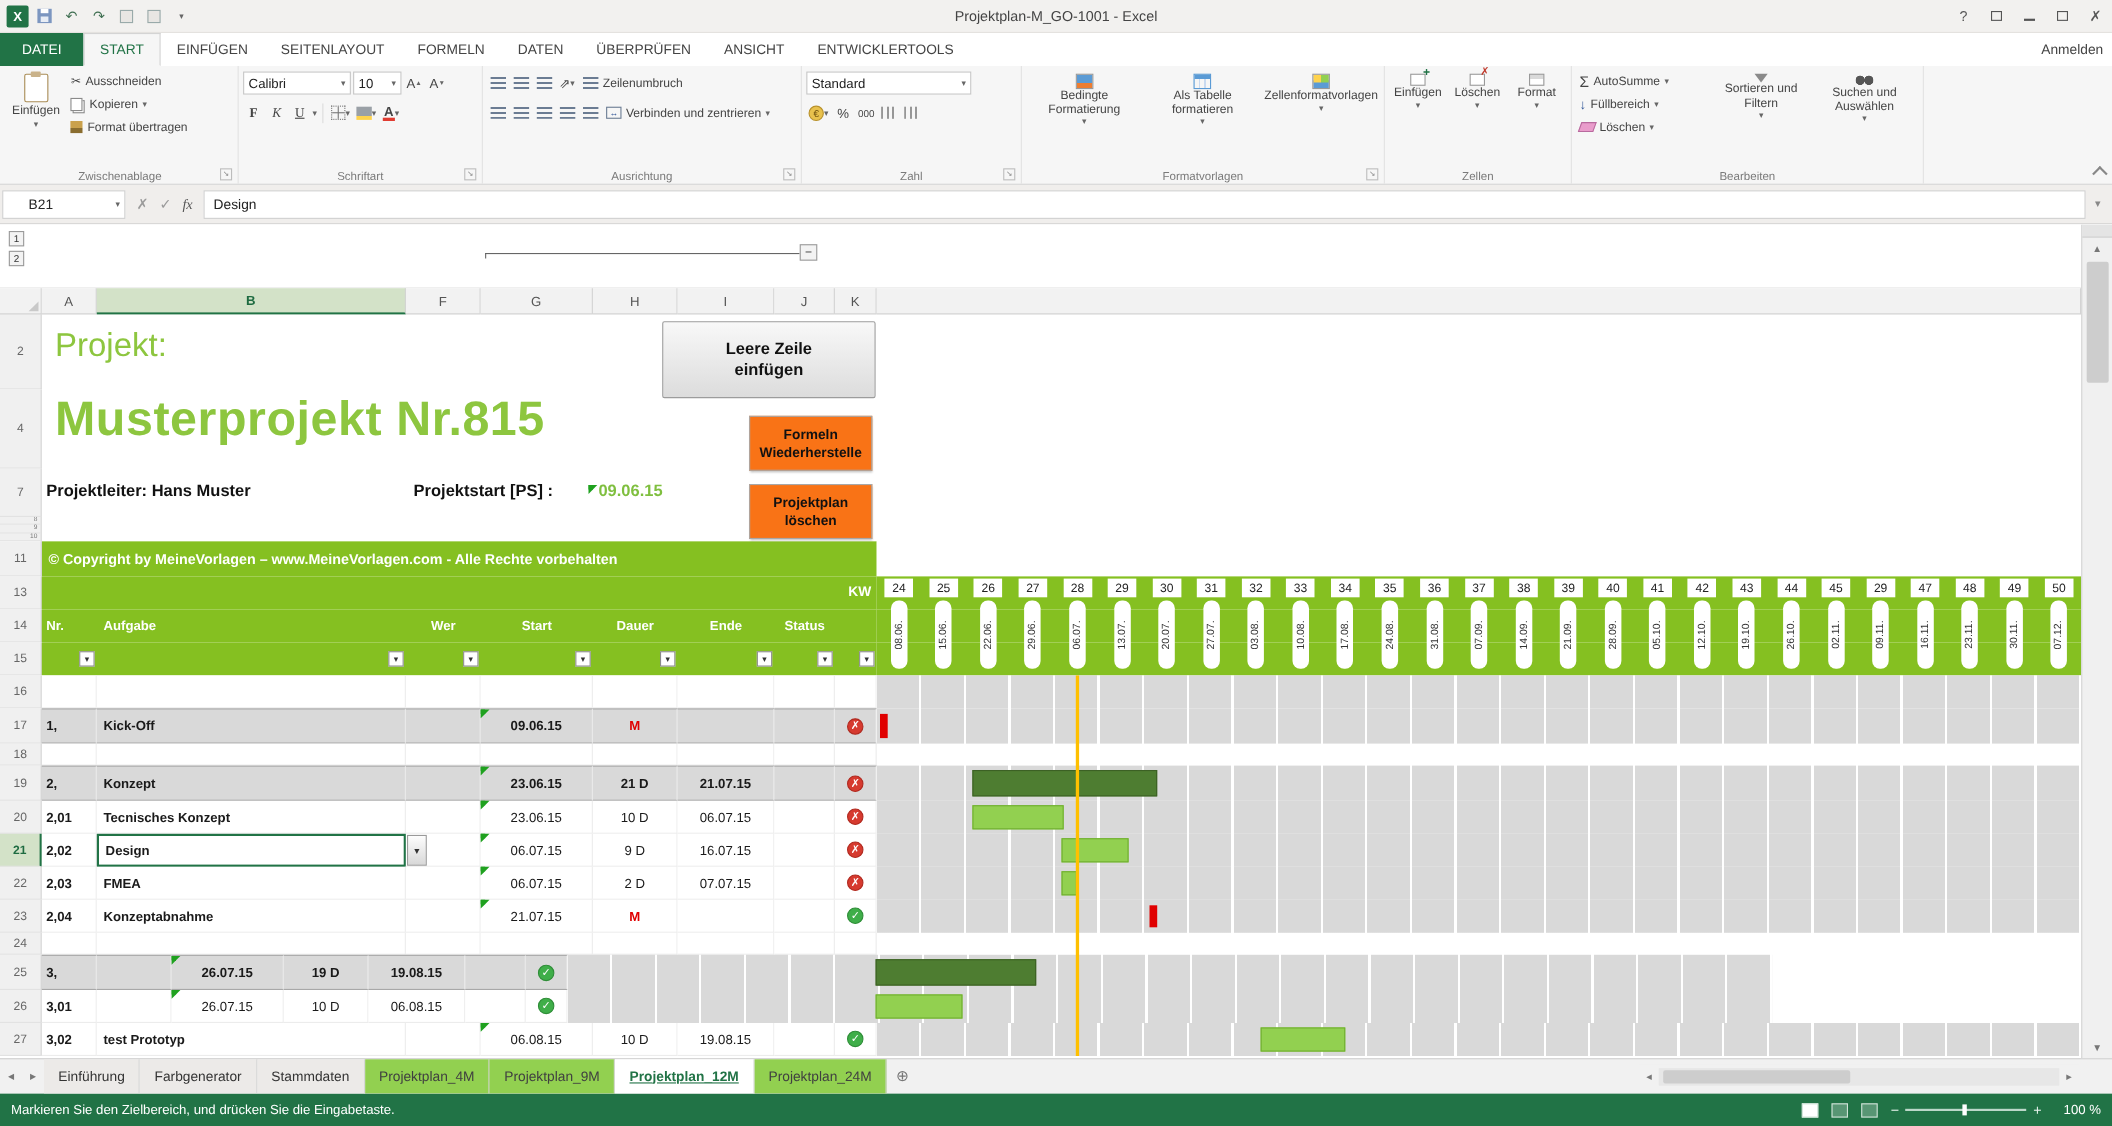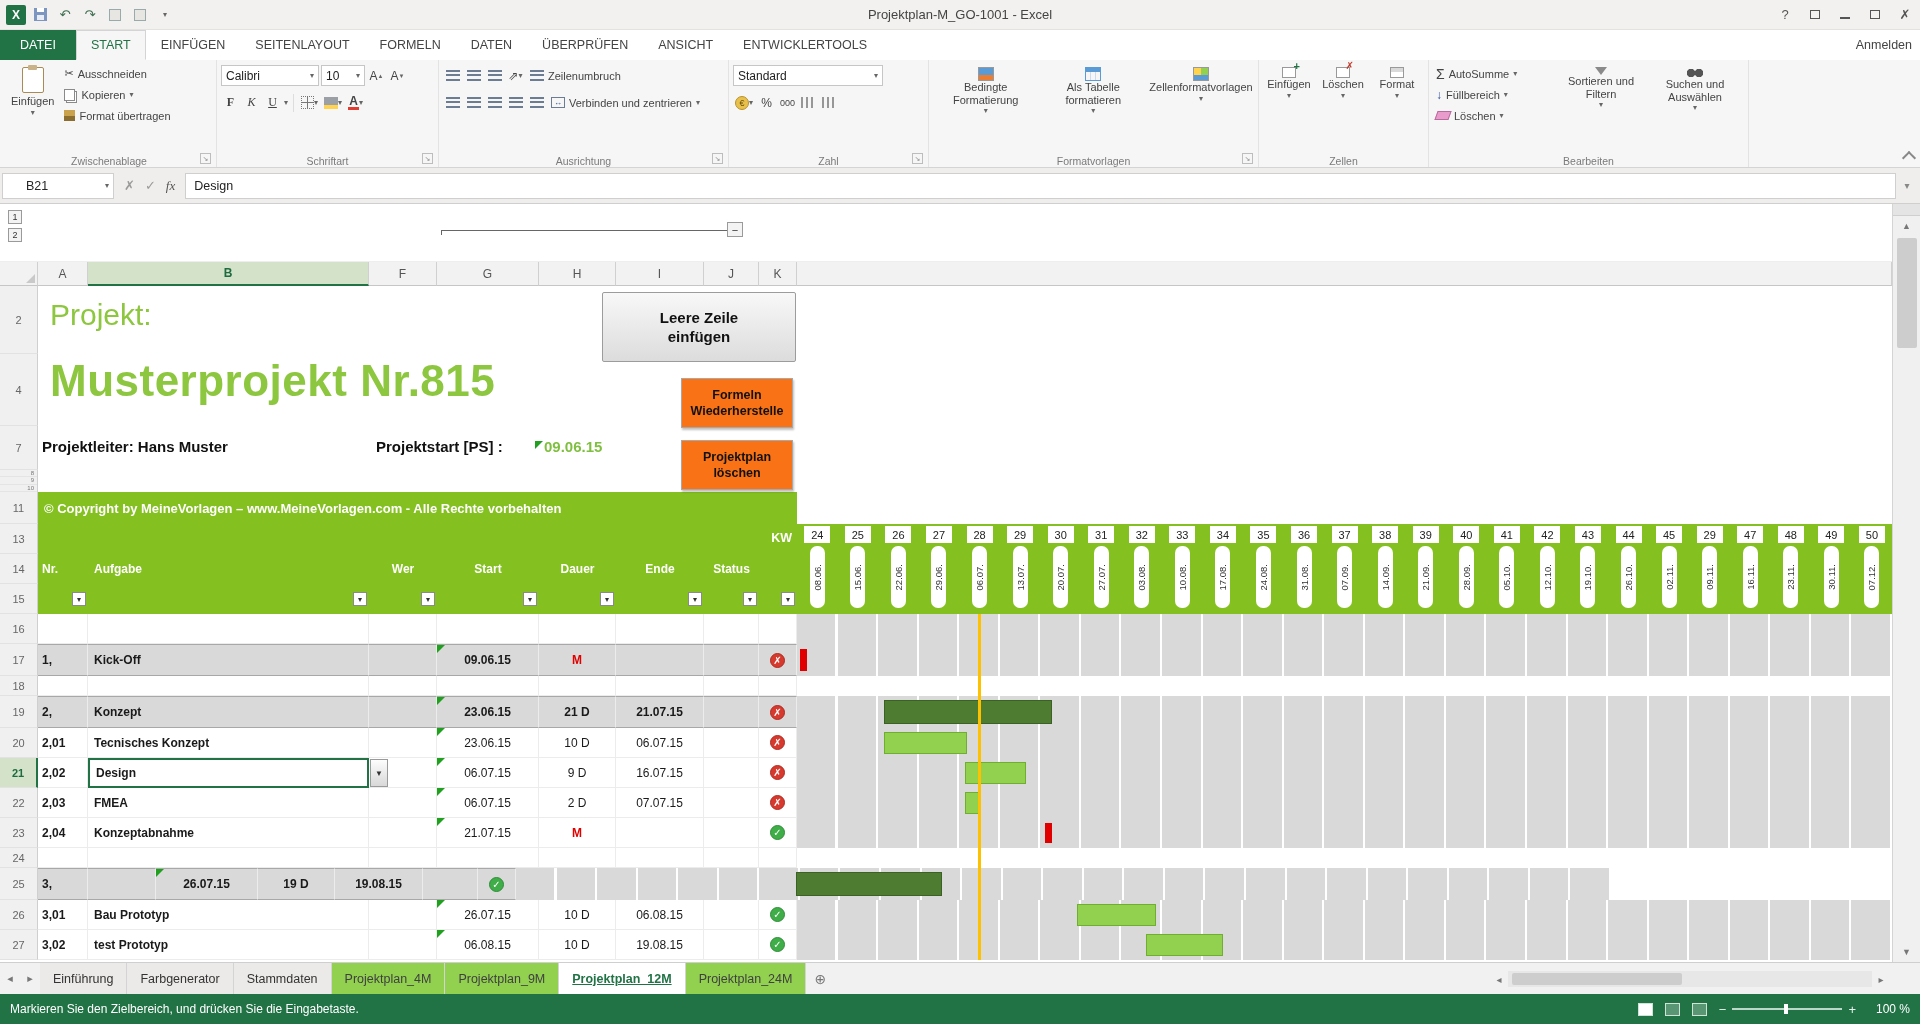--- a/index.html
+++ b/index.html
@@ -729,21 +729,20 @@
         <div class="c dc ck">
           <span class="sico sico-green">✓</span>
         </div>
         <div class="c cgantt striped">
           <div class="gbar g-summary" style="left: 279.8px; width: 146px;"></div>
         </div>
       </div>
       <div class="srow r-task h30">
         <div class="c rh">26</div>
         <div class="c dc ca cell-nr">3,01</div>
-        <div class="c dc cb cell-task">Bau Prototyp</div>
         <div class="c dc cf"></div>
         <div class="c dc cg cell-start has-marker">26.07.15</div>
         <div class="c dc ch cell-dauer">10 D</div>
         <div class="c dc ci cell-ende">06.08.15</div>
         <div class="c dc cj"></div>
         <div class="c dc ck">
           <span class="sico sico-green">✓</span>
         </div>
         <div class="c cgantt striped">
           <div class="gbar g-task" style="left: 279.8px; width: 79.1px;"></div>

